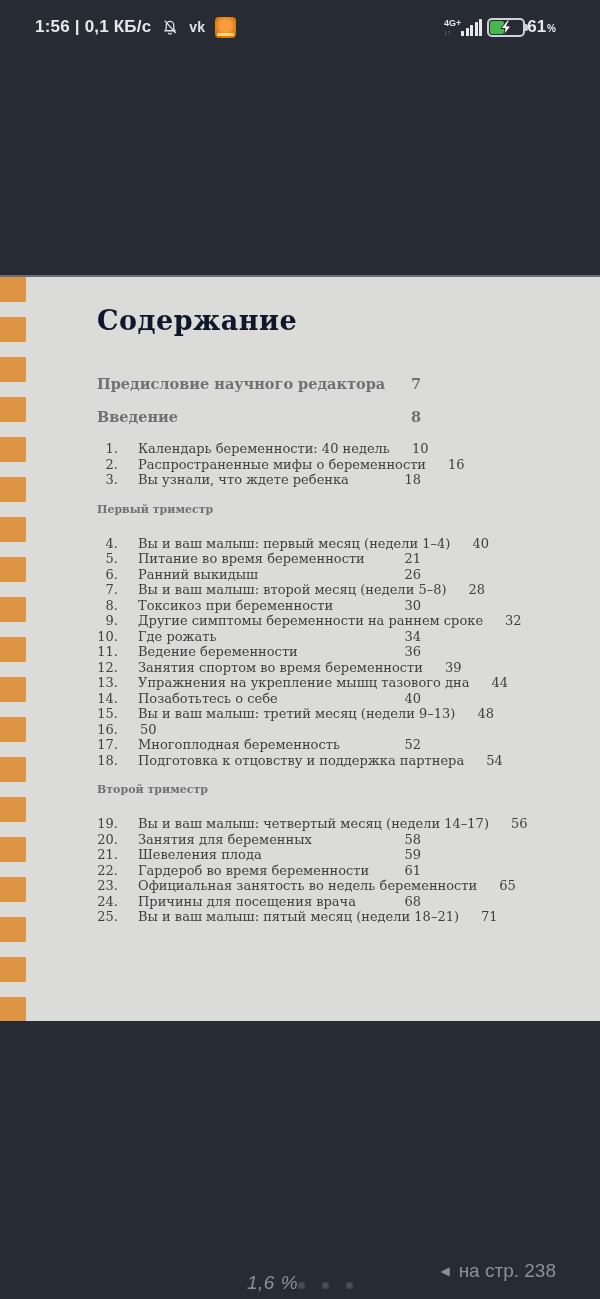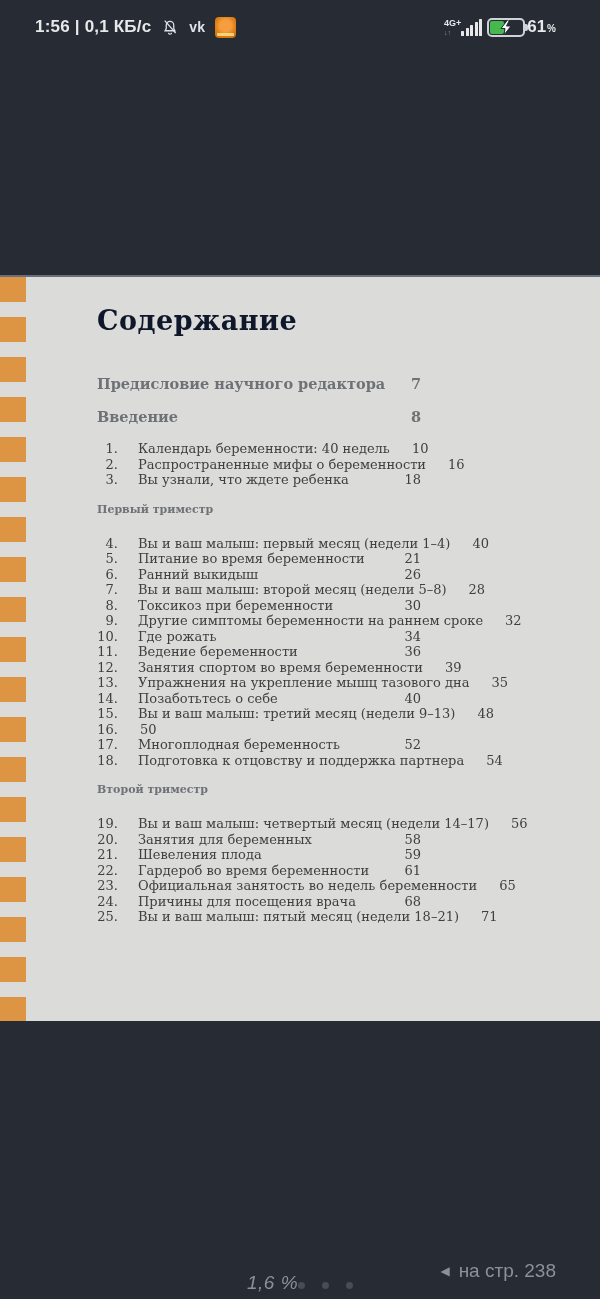--- a/index.html
+++ b/index.html
@@ -205,21 +205,21 @@
                 <span class="pg">36</span>
               </div>
               <div class="toc-item">
                 <span class="num">12.</span>
                 <span class="lbl">Занятия спортом во время беременности</span>
                 <span class="pg">39</span>
               </div>
               <div class="toc-item">
                 <span class="num">13.</span>
                 <span class="lbl">Упражнения на укрепление мышц тазового дна</span>
-                <span class="pg">35</span>
+                <span class="pg">44</span>
               </div>
               <div class="toc-item">
                 <span class="num">14.</span>
                 <span class="lbl">Позаботьтесь о себе</span>
                 <span class="pg">40</span>
               </div>
               <div class="toc-item">
                 <span class="num">15.</span>
                 <span class="lbl">Вы и ваш малыш: третий месяц (недели 9–13)</span>
                 <span class="pg">48</span>

